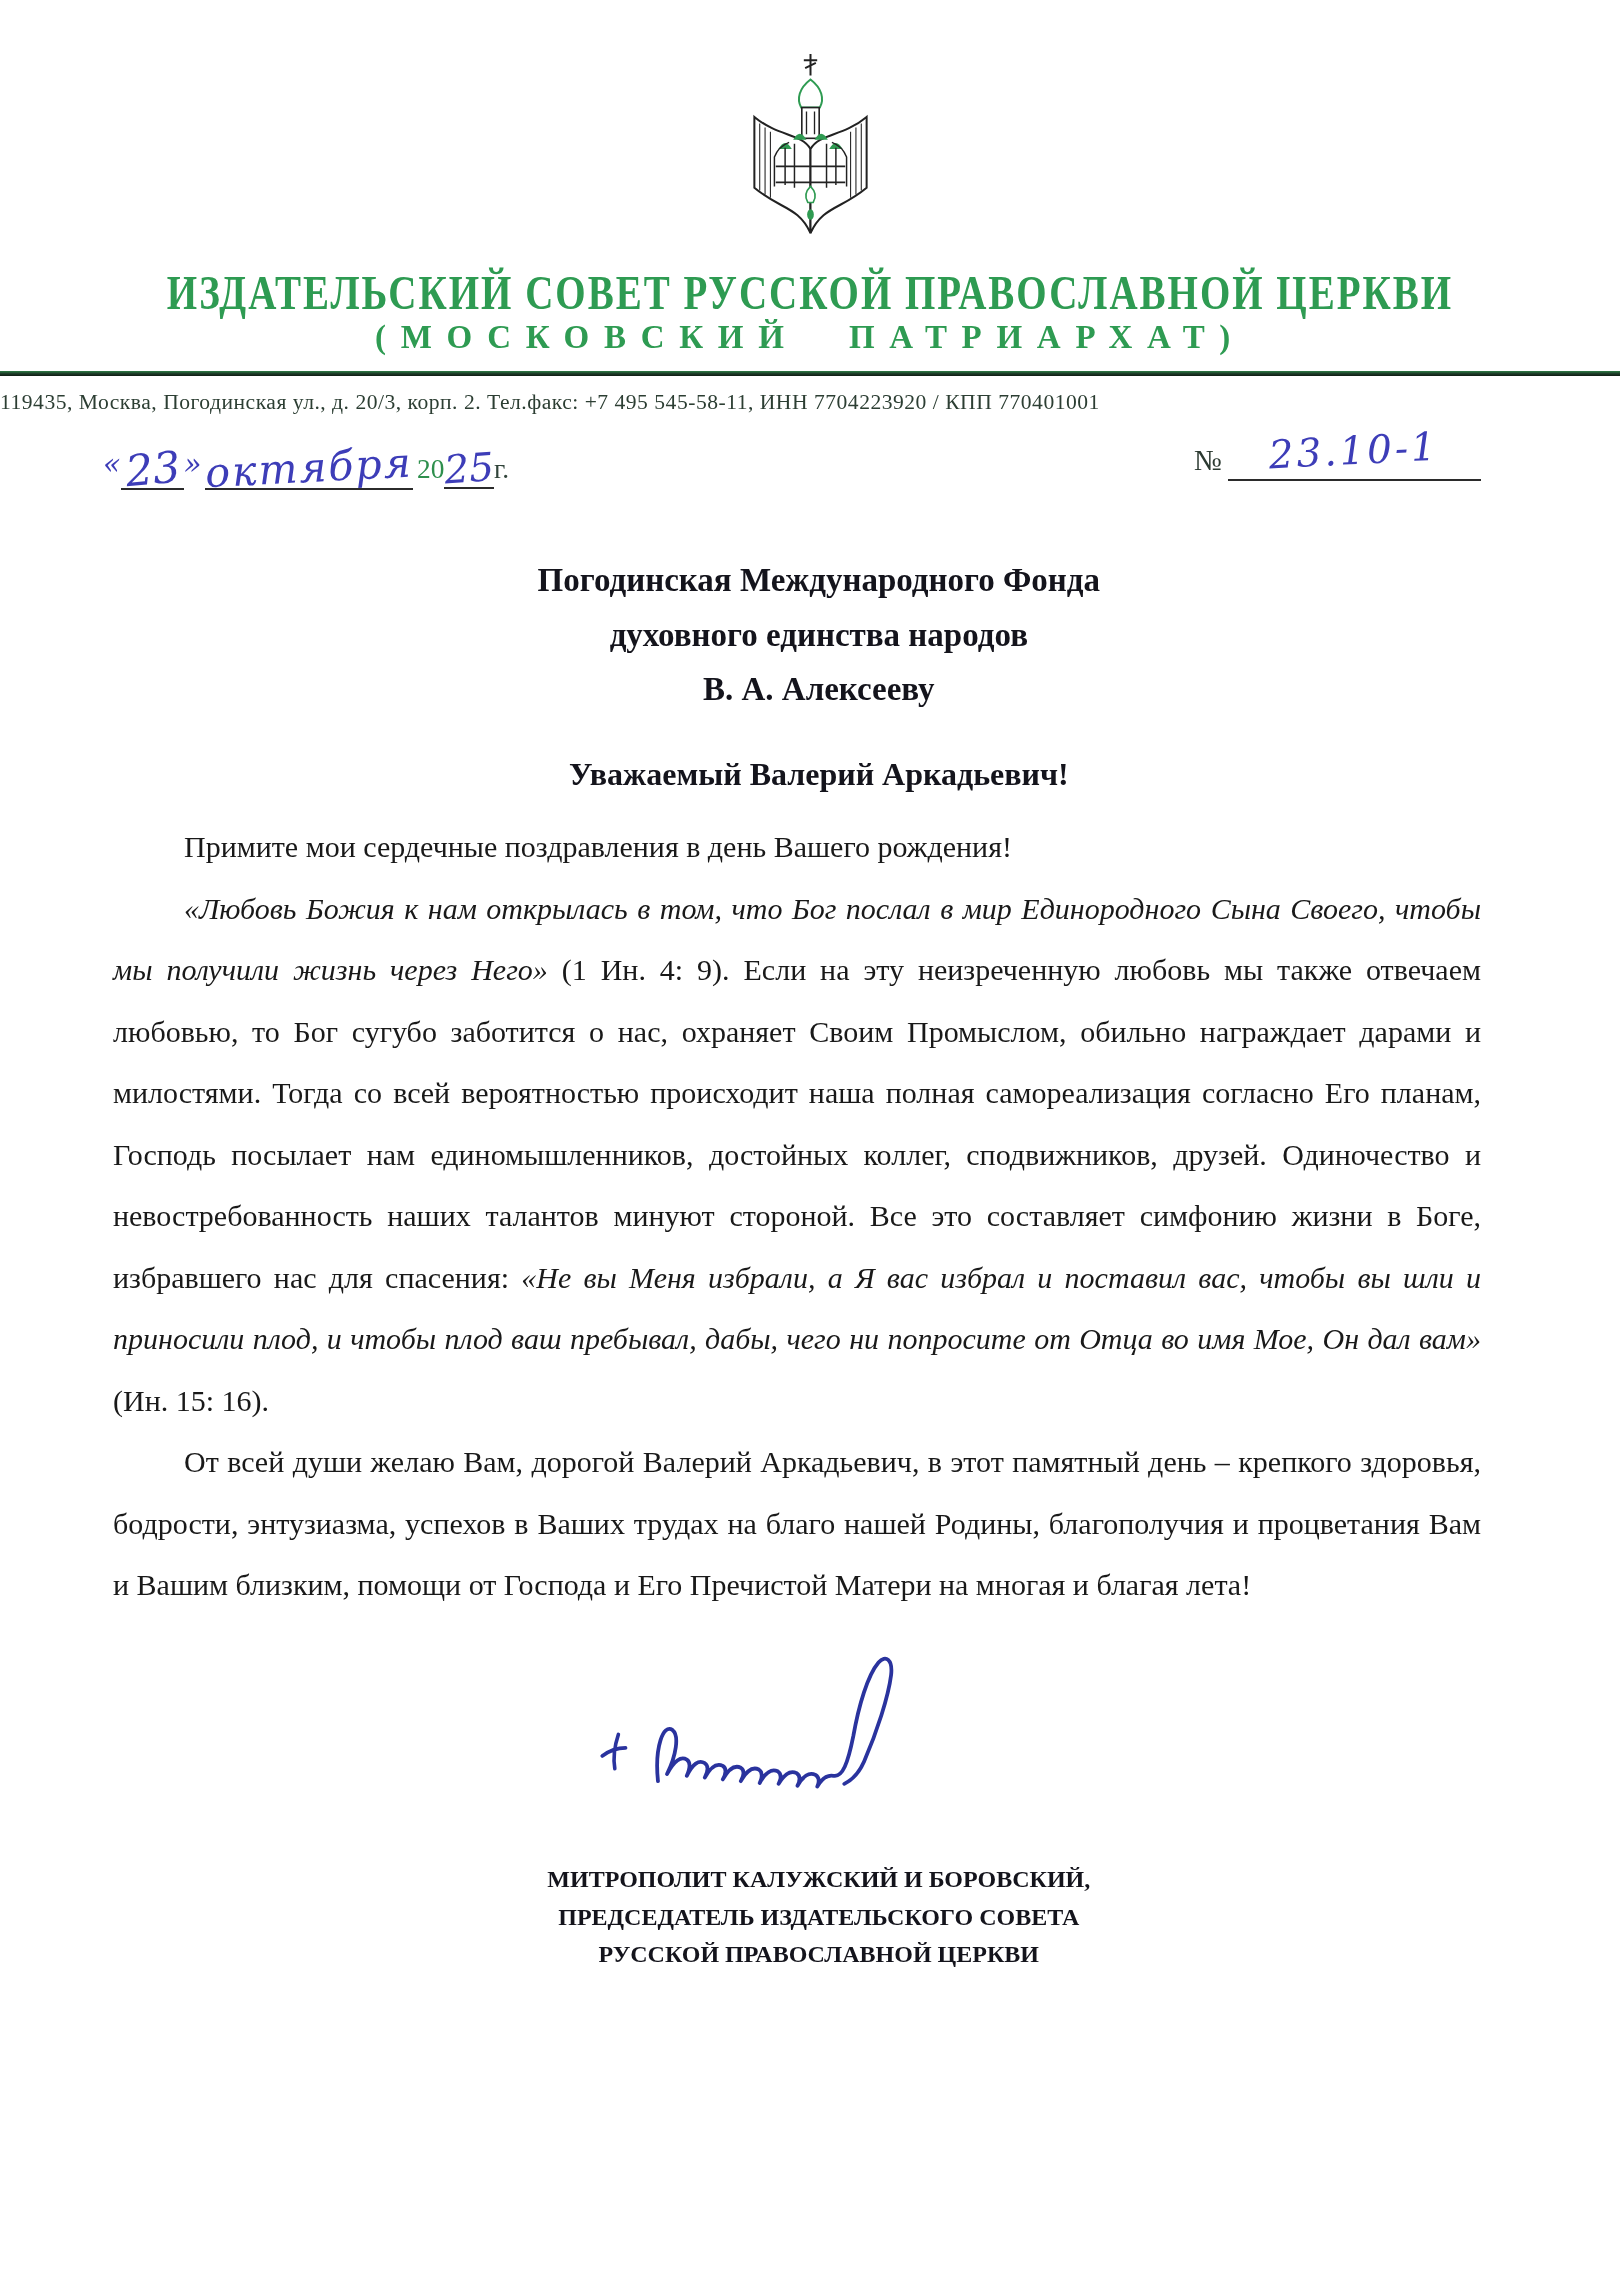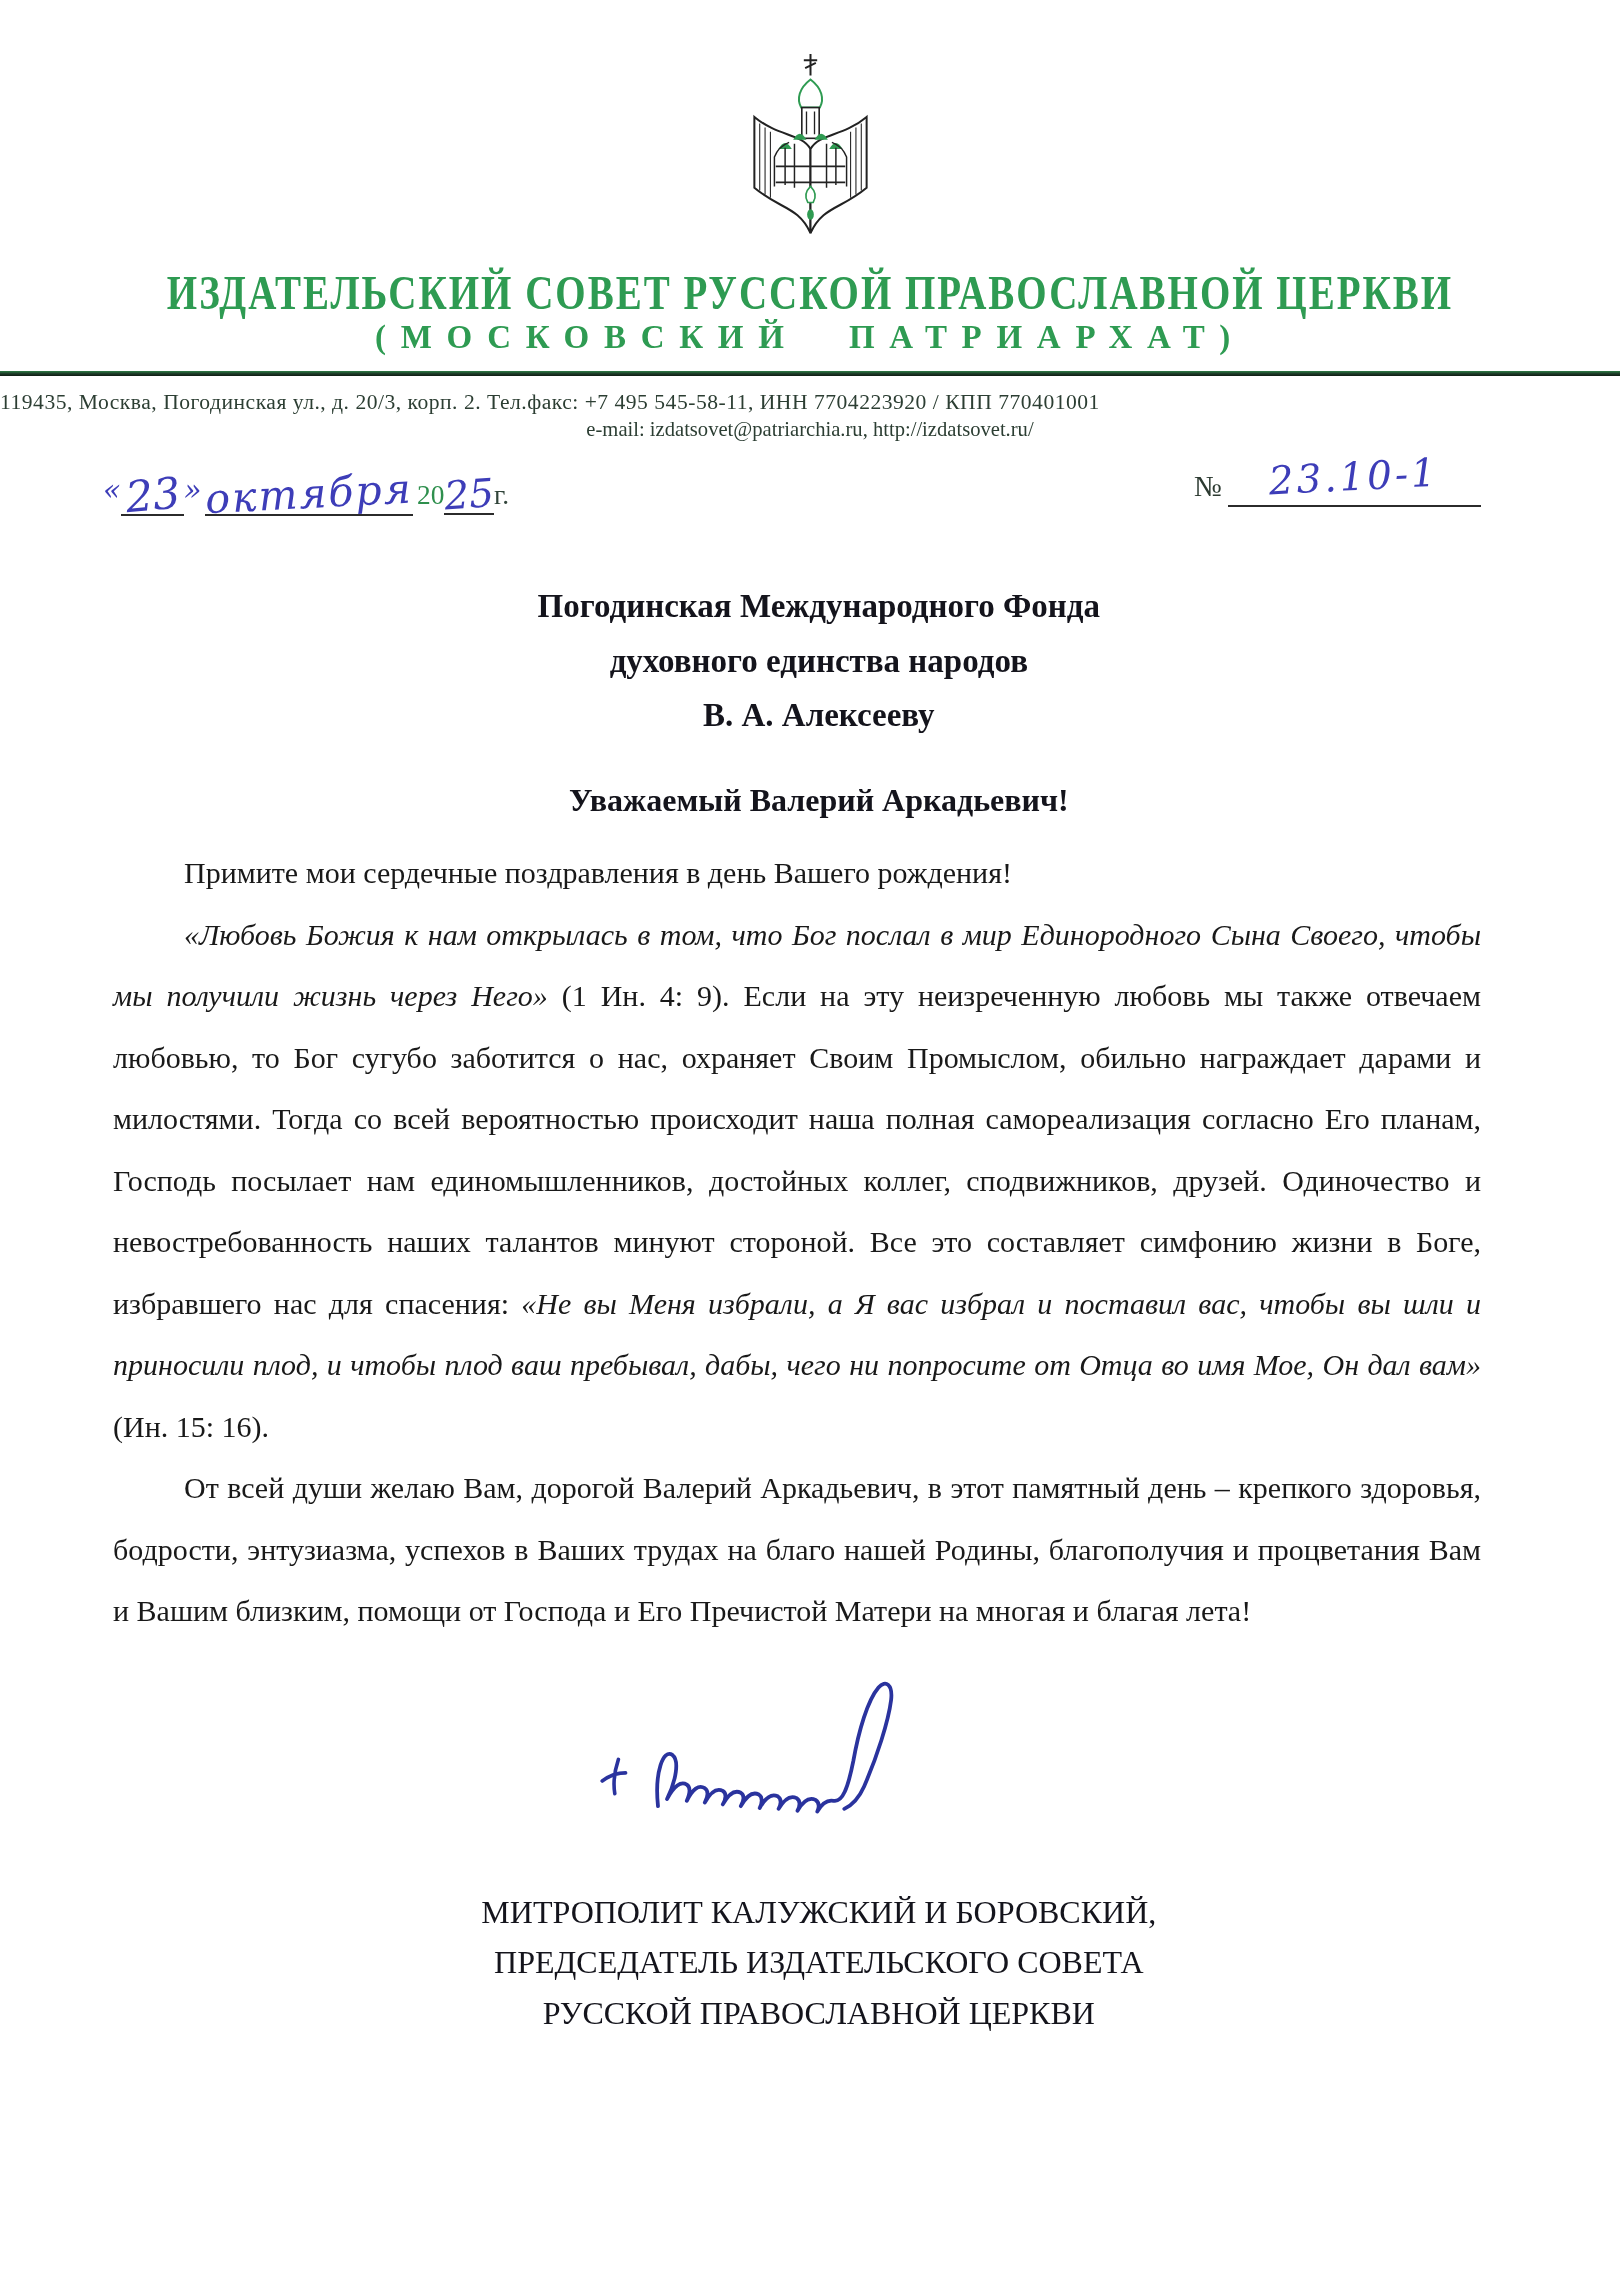--- a/index.html
+++ b/index.html
@@ -81,21 +81,21 @@
     text-align:justify;text-indent:71px;color:#191919;
   }
   .q{font-style:italic;}
   .closing{margin-top:31px;}
   
   .sig-wrap{height:245px;position:relative;}
   .sig-wrap svg{position:absolute;left:549px;top:4.9px;}
   
   .signer{
     text-align:center;padding-left:17.6px;
-    font-size:32px;font-weight:normal;line-height:1.58;color:#14141c;
+    font-size:24px;font-weight:bold;line-height:1.58;color:#14141c;
   }
 </style>
 </head>
 <body>
 
 <div class="page">
 
   <header>
 
     <div class="logo-wrap">
@@ -128,21 +128,20 @@
         <ellipse cx="110" cy="248" rx="5" ry="8" fill="#2f9b52"></ellipse>
       </svg>
     </div>
 
     <h1 class="title-ru">ИЗДАТЕЛЬСКИЙ СОВЕТ РУССКОЙ ПРАВОСЛАВНОЙ ЦЕРКВИ</h1>
     <h2 class="title-ru2">(МОСКОВСКИЙ ПАТРИАРХАТ)</h2>
 
     <div class="rule"></div>
 
     <div class="addr-line">119435, Москва, Погодинская ул., д. 20/3, корп. 2. Тел.факс: +7 495 545-58-11, ИНН 7704223920 / КПП 770401001</div>
-    <div class="email-line">e-mail: izdatsovet@patriarchia.ru, http://izdatsovet.ru/</div>
   </header>
 
   <div class="date-row">
     <div class="date-left">
       <span class="hw hw-quote">«</span><span class="u u-day"><span class="hw hw-day">23</span></span><span class="hw hw-quote">»</span><span class="u u-month"><span class="hw hw-month">октября</span></span>
       <span class="printed-green">20</span><span class="u u-year"><span class="hw hw-year">25</span></span><span class="printed">г.</span>
     </div>
     <div class="no-field">
       <span class="no-label">№</span><span class="u u-no"><span class="hw hw-no">23.10-1</span></span>
     </div>

